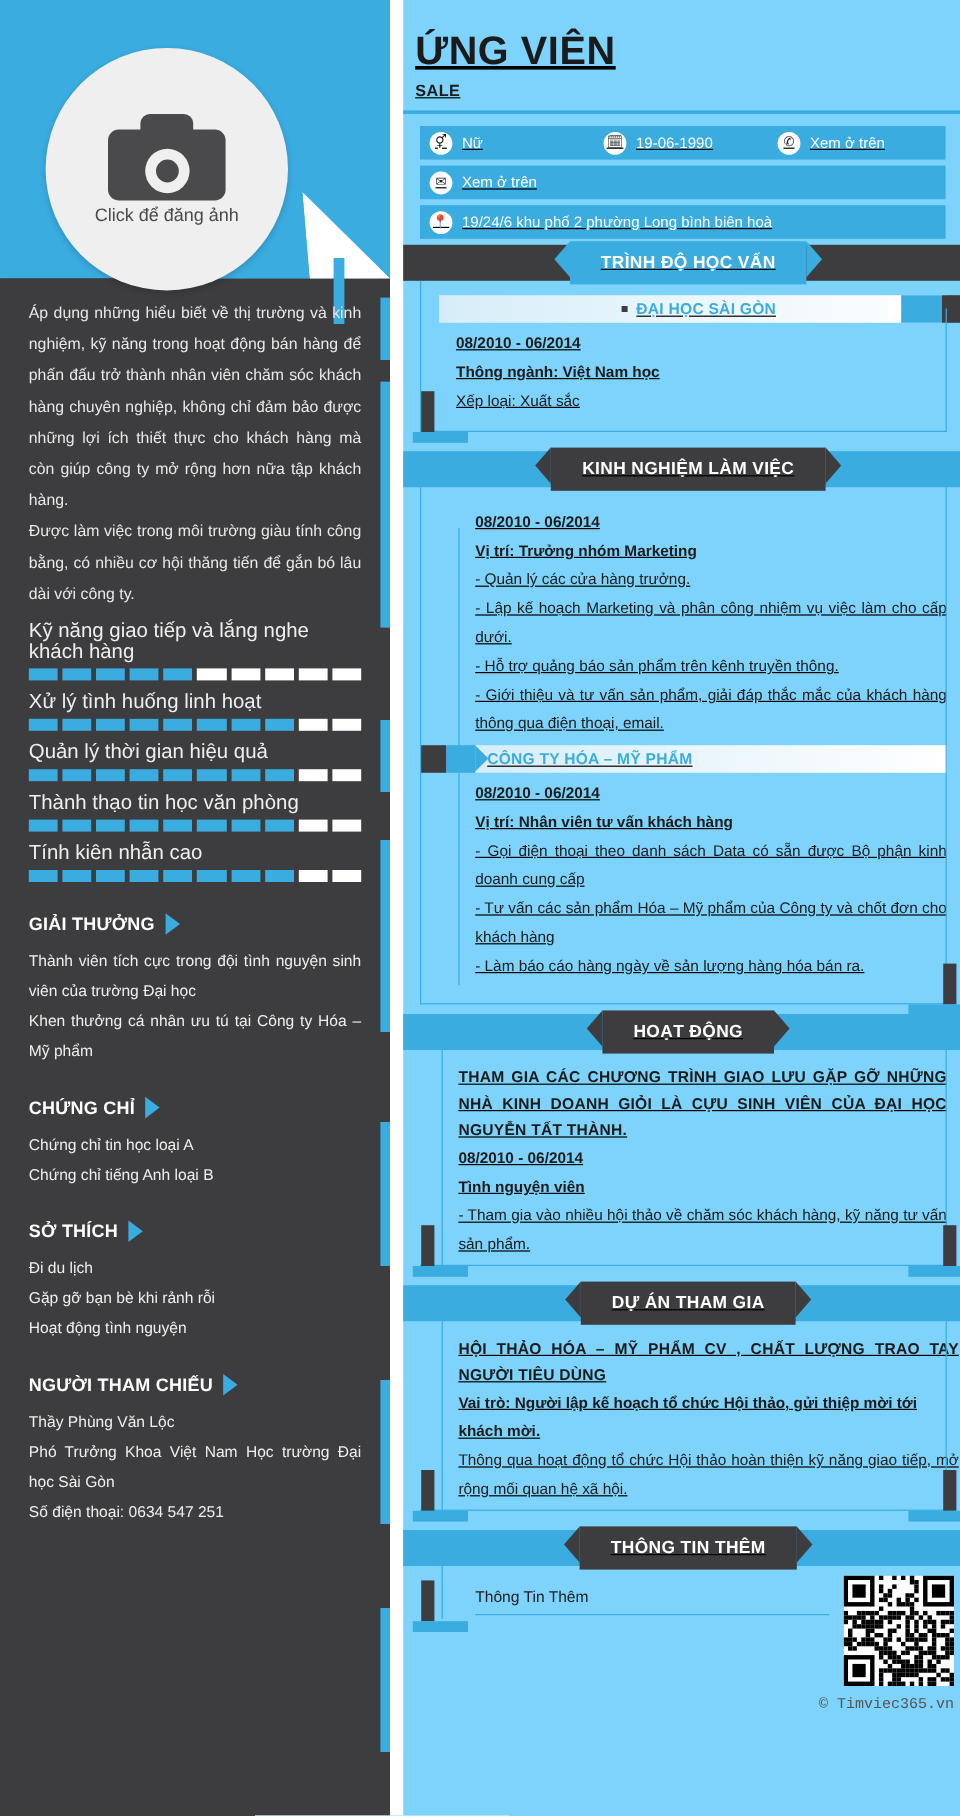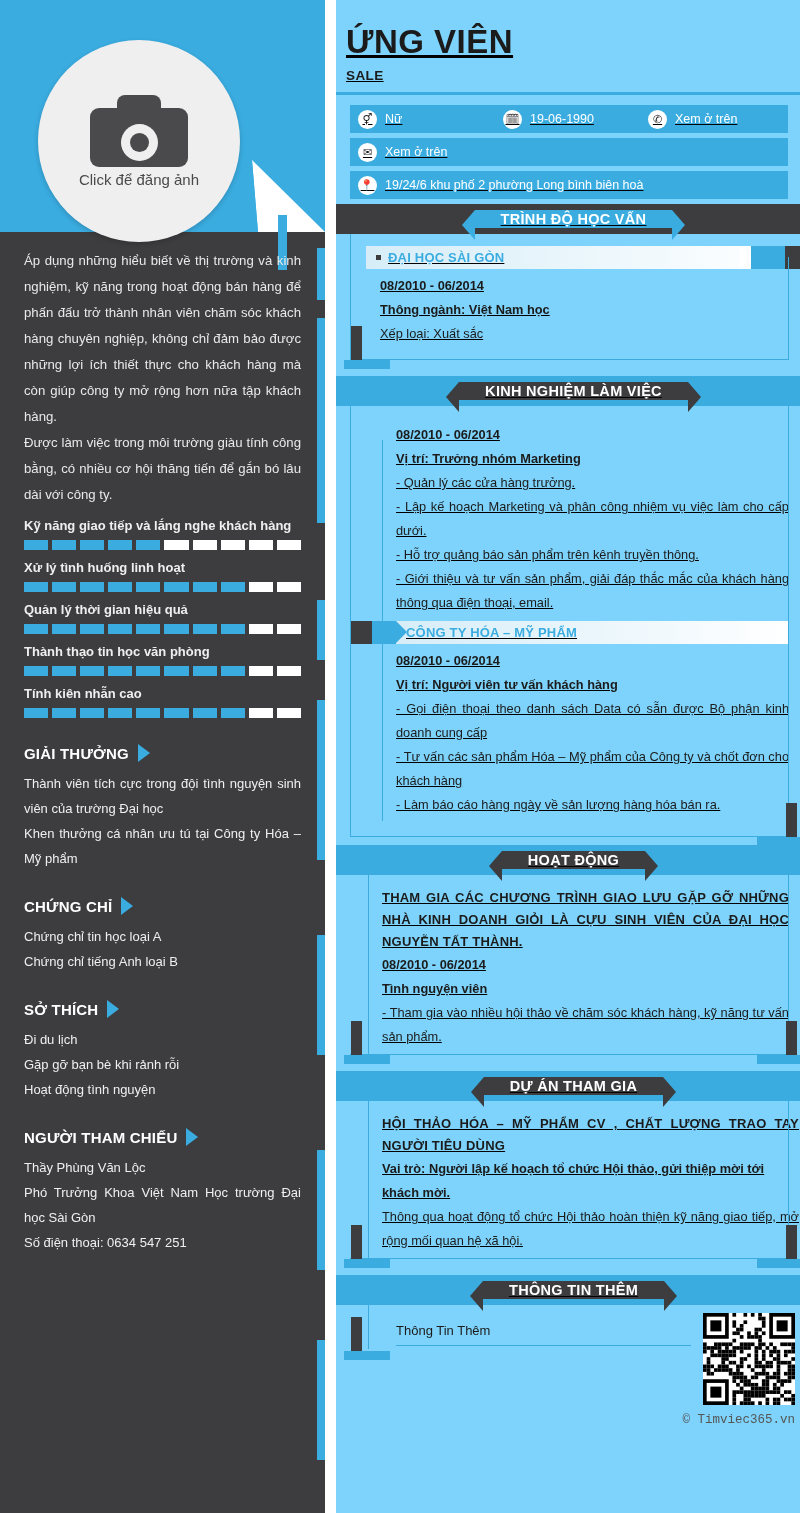--- a/index.html
+++ b/index.html
@@ -68,21 +68,21 @@
   .sb-head-txt {
     font-size:15px; font-weight:bold; color:#ffffff;
     letter-spacing:.2px;
   }
   .tri {
     width:0; height:0;
     border-top:9px solid transparent;
     border-bottom:9px solid transparent;
     border-left:12px solid #3aace0;
   }
-  .skill-name { font-size:13px; color:#efefef; margin:9px 0 6px 0; line-height:17px;font-weight:bold; }
+  .skill-name { font-size:17px; color:#efefef; margin:9px 0 6px 0; line-height:17px; }
   .bar-row { display:flex; gap:4px; margin-bottom:3px; }
   .seg { width:24.5px; height:10px; background:#ffffff; }
   .seg.on { background:#3aace0; }
   .sb-line { font-size:13px; color:#efefef; line-height:25px; text-align:justify; }
   .sb-para { font-size:13px; color:#efefef; line-height:25px; text-align:justify; }
 
   
   .sb-accent { position:absolute; right:0; width:8px; background:#3aace0; }
 
   
@@ -110,21 +110,21 @@
     display:flex; align-items:center; justify-content:center;
     font-size:11px; color:#1b1b1b; line-height:1; flex:none;
   }
   .c-txt { font-size:12.5px; color:#fff; white-space:nowrap; }
 
   
   .sec-bar { position:relative; height:30px; display:flex; align-items:center; justify-content:center; }
   .sec-bar.dark { background:#3d3d3f; }
   .sec-bar.blue { background:#3aace0; }
   .sec-badge {
-    position:relative; height:18px; display:flex; align-items:center;
+    position:relative; height:36px; display:flex; align-items:center;
     padding:0 26px; font-size:14.5px; font-weight:bold; letter-spacing:.3px;
     white-space:nowrap;
   }
   .sec-bar.dark .sec-badge { background:#3aace0; color:#fff; }
   .sec-bar.blue .sec-badge { background:#3d3d3f; color:#fff; }
   .sec-badge::before, .sec-badge::after {
     content:''; position:absolute; top:0; width:0; height:0;
     border-top:15px solid transparent; border-bottom:15px solid transparent;
   }
   .sec-bar.dark .sec-badge::before { left:-13px; border-right:13px solid #3aace0; }
@@ -371,21 +371,21 @@
         </div>
       </div>
 
     <div id="sections-host">
         <div class="sec-bar dark">
           <div class="sec-badge">TRÌNH ĐỘ HỌC VẤN</div>
         </div>
         <div class="sec-body" style="padding-bottom: 26px;">
           <div class="v-rail" style="left: 14px; top: 0px; bottom: 16px;"></div>
           <div class="entry">
-            <div class="entry-title-bar edu" style="margin-left: 16px;">
+            <div class="entry-title-bar edu" style="margin-left: 16px; justify-content: center;">
               <span class="bullet-sq"></span>
               <span class="entry-title">ĐẠI HỌC SÀI GÒN</span>
               <div class="edu-rib" style="right: -22px;">
                 <span class="notch"></span>
                 <span class="rb"></span>
                 <span class="rd"></span>
               </div>
             </div>
             <div class="entry-body" style="padding-left: 30px;">
               <div class="e-bold">08/2010 - 06/2014</div>
@@ -415,21 +415,21 @@
             </div>
           </div>
           <div class="entry" style="margin-bottom: 6px;">
             <div class="entry-title-bar" style="margin-left: 46px;">
               <span class="entry-title">CÔNG TY HÓA – MỸ PHẨM</span>
               <span class="tag-dark" style="left: -46px;"></span>
               <span class="tag-blue" style="left: -24px;"></span>
             </div>
             <div class="entry-body">
               <div class="e-bold">08/2010 - 06/2014</div>
-              <div class="e-bold">Vị trí: Người viên tư vấn khách hàng</div>
+              <div class="e-bold">Vị trí: Nhân viên tư vấn khách hàng</div>
               <div class="e-text">- Gọi điện thoại theo danh sách Data có sẵn được Bộ phận kinh doanh cung cấp</div>
               <div class="e-text">- Tư vấn các sản phẩm Hóa – Mỹ phẩm của Công ty và chốt đơn cho khách hàng</div>
               <div class="e-text">- Làm báo cáo hàng ngày về sản lượng hàng hóa bán ra.</div>
             </div>
           </div>
           <div style="position: absolute; left: 46px; top: 34px; bottom: 24px; width: 1px; background: rgb(58, 172, 224);"></div>
           <div style="position: absolute; left: 14px; top: 0px; bottom: 8px; width: 1px; background: rgb(58, 172, 224);"></div>
           <div style="position: absolute; right: 22px; top: 0px; bottom: 8px; width: 1px; background: rgb(58, 172, 224);"></div>
           <div style="position: absolute; left: 14px; right: 22px; bottom: 8px; height: 1px; background: rgb(58, 172, 224);"></div>
           <div class="corner" style="position: absolute; right: 14px; bottom: 8px;">

